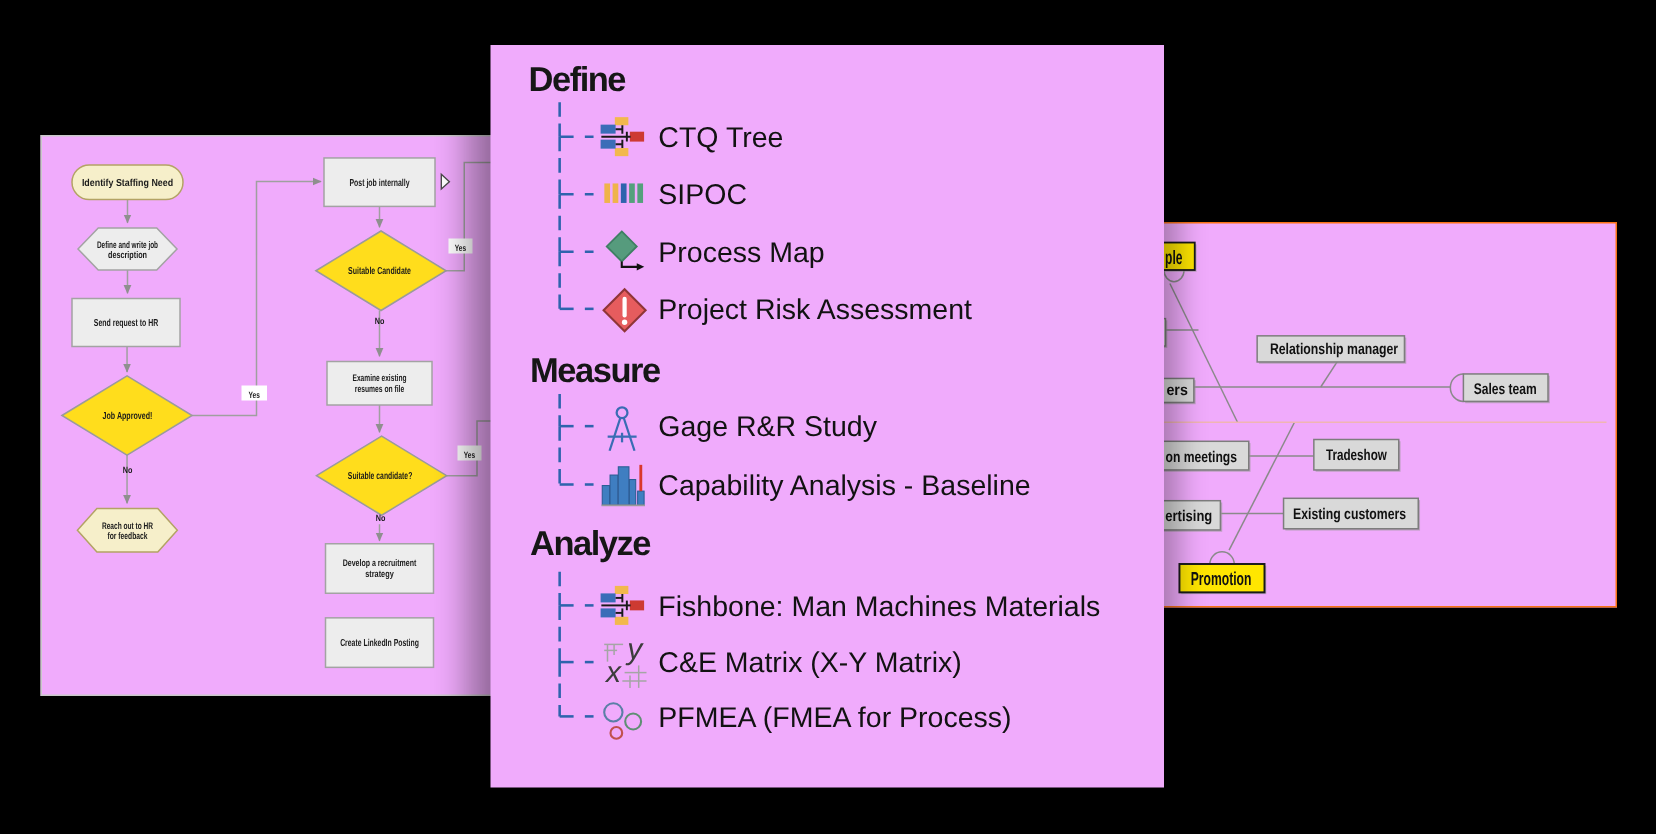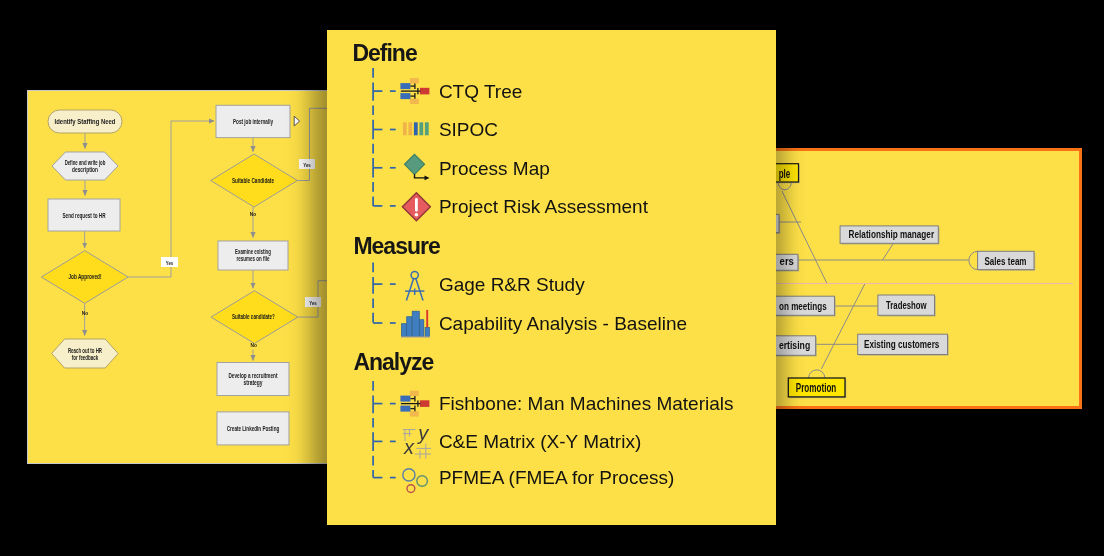--- a/index.html
+++ b/index.html
@@ -1,19 +1,19 @@
 <!DOCTYPE html>
 <html><head>
 <meta charset="utf-8">
 <style>
   html,body{margin:0;padding:0;background:#000;width:1104px;height:556px;overflow:hidden;}
   body{position:relative;font-family:"Liberation Sans",sans-serif;}
-  .panel{position:absolute;background:#fde047;}
+  .panel{position:absolute;background:#f0abfc;}
   #left{left:27px;top:90px;width:330px;height:372px;border:1px solid #c9c9c9;}
-  #right{left:699px;top:148px;width:377px;height:255px;border:3px solid #f97316;}
+  #right{left:699px;top:148px;width:377px;height:255px;border:1px solid #f97316;}
   #center{left:327px;top:30px;width:449px;height:495px;box-shadow:-16px 10px 22px rgba(0,0,0,0.38), 12px 6px 16px rgba(0,0,0,0.25);}
   svg{display:block;}
   text{font-family:"Liberation Sans",sans-serif;}
 </style>
 </head>
 <body>
 
 <div class="panel" id="left">
 <svg width="330" height="372" viewBox="0 0 330 372">
   <defs>

